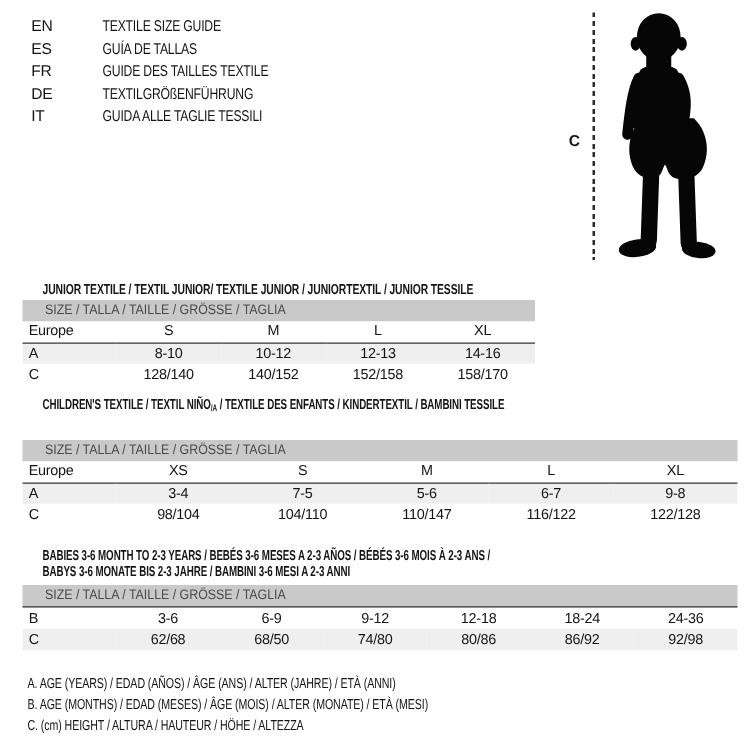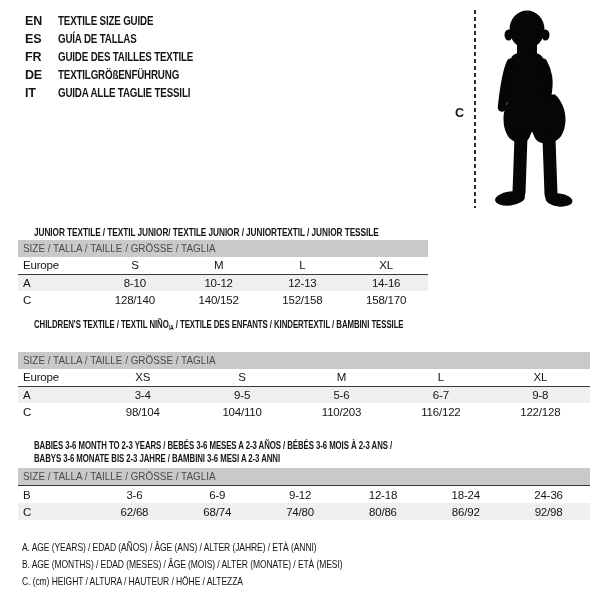--- a/index.html
+++ b/index.html
@@ -6,37 +6,37 @@
   .canvas{position:relative;width:600px;height:600px;background:#fff;overflow:hidden;
           font-family:"Liberation Sans","DejaVu Sans",sans-serif;color:var(--text,#141414);}
 
   
   .cond{display:inline-block;white-space:nowrap;transform-origin:0 50%;}
   .sx90{transform:scaleX(.90);} .sx78{transform:scaleX(.78);} .sx74{transform:scaleX(.74);}
   .sx72{transform:scaleX(.72);} .sx68{transform:scaleX(.68);}
 
   
   .lang-list{position:absolute;left:25px;top:12px;}
-  .lang-row{display:flex;height:18px;align-items:center;font-weight:bold;font-size:12.5px;letter-spacing:-.2px;}
+  .lang-row{display:flex;height:18px;align-items:center;font-weight:normal;font-size:12.5px;letter-spacing:-.2px;gap:24px;}
   .lang-code{width:33px;flex:0 0 33px;}
   .lang-label{white-space:nowrap;}
 
   
   .height-line{position:absolute;left:474px;top:10px;width:2px;height:198px;
        background:repeating-linear-gradient(to bottom,#2b2b2b 0 4px,transparent 4px 7px);}
   .height-label{position:absolute;left:455px;top:106px;font-size:12.5px;font-weight:bold;}
   .toddler{position:absolute;left:486px;top:7px;color:var(--ink,#050505);}
 
   
   .tbl-title{position:absolute;margin:12px;font-size:11.5px;font-weight:bold;letter-spacing:-.1px;line-height:13px;}
   .sub{font-size:7.5px;vertical-align:-2px;}
 
   
   .tblock{position:absolute;}
-  .size-bar{height:17px;background:var(--bar-bg,#c9c9c9);line-height:17px;padding-left:5px;
+  .size-bar{height:17px;background:var(--bar-bg,#c9c9c9);line-height:17px;padding-left:18px;
             font-size:11px;color:var(--bar-text,#4a4a4a);overflow:hidden;}
   .size-bar.rule{border-bottom:1.5px solid var(--rule,#3a3a3a);}
   table.size{border-collapse:collapse;table-layout:fixed;width:100%;font-size:11.5px;letter-spacing:-.2px;}
   table.size th{font-weight:normal;text-align:left;padding:0 0 0 5px;width:70px;}
   table.size td{text-align:center;padding:0;}
   table.size tr{height:17px;}
   tr.hdr-row th,tr.hdr-row td{border-bottom:1.5px solid var(--rule,#3a3a3a);}
   tr.shaded{background:var(--alt-row,#efefef);}
 
   
@@ -143,30 +143,30 @@
         <th>Europe</th>
         <td>XS</td>
         <td>S</td>
         <td>M</td>
         <td>L</td>
         <td>XL</td>
       </tr>
       <tr class="shaded">
         <th>A</th>
         <td>3-4</td>
-        <td>9-5</td>
+        <td>7-5</td>
         <td>5-6</td>
         <td>6-7</td>
         <td>9-8</td>
       </tr>
       <tr>
         <th>C</th>
         <td>98/104</td>
         <td>104/110</td>
-        <td>110/203</td>
+        <td>110/147</td>
         <td>116/122</td>
         <td>122/128</td>
       </tr>
     </tbody>
       </table>
   </div>
 
   <h2 class="tbl-title" style="left:22px;top:427px">
     <span class="cond sx68">BABIES 3-6 MONTH TO 2-3 YEARS / BEBÉS 3-6 MESES A 2-3 AÑOS / BÉBÉS 3-6 MOIS À 2-3 ANS /</span><br>
     <span class="cond sx68">BABYS 3-6 MONATE BIS 2-3 JAHRE / BAMBINI 3-6 MESI A 2-3 ANNI</span>
@@ -182,21 +182,21 @@
         <td>3-6</td>
         <td>6-9</td>
         <td>9-12</td>
         <td>12-18</td>
         <td>18-24</td>
         <td>24-36</td>
       </tr>
       <tr class="shaded">
         <th>C</th>
         <td>62/68</td>
-        <td>68/74</td>
+        <td>68/50</td>
         <td>74/80</td>
         <td>80/86</td>
         <td>86/92</td>
         <td>92/98</td>
       </tr>
     </tbody>
       </table>
   </div>
 
   <div class="footnotes">

